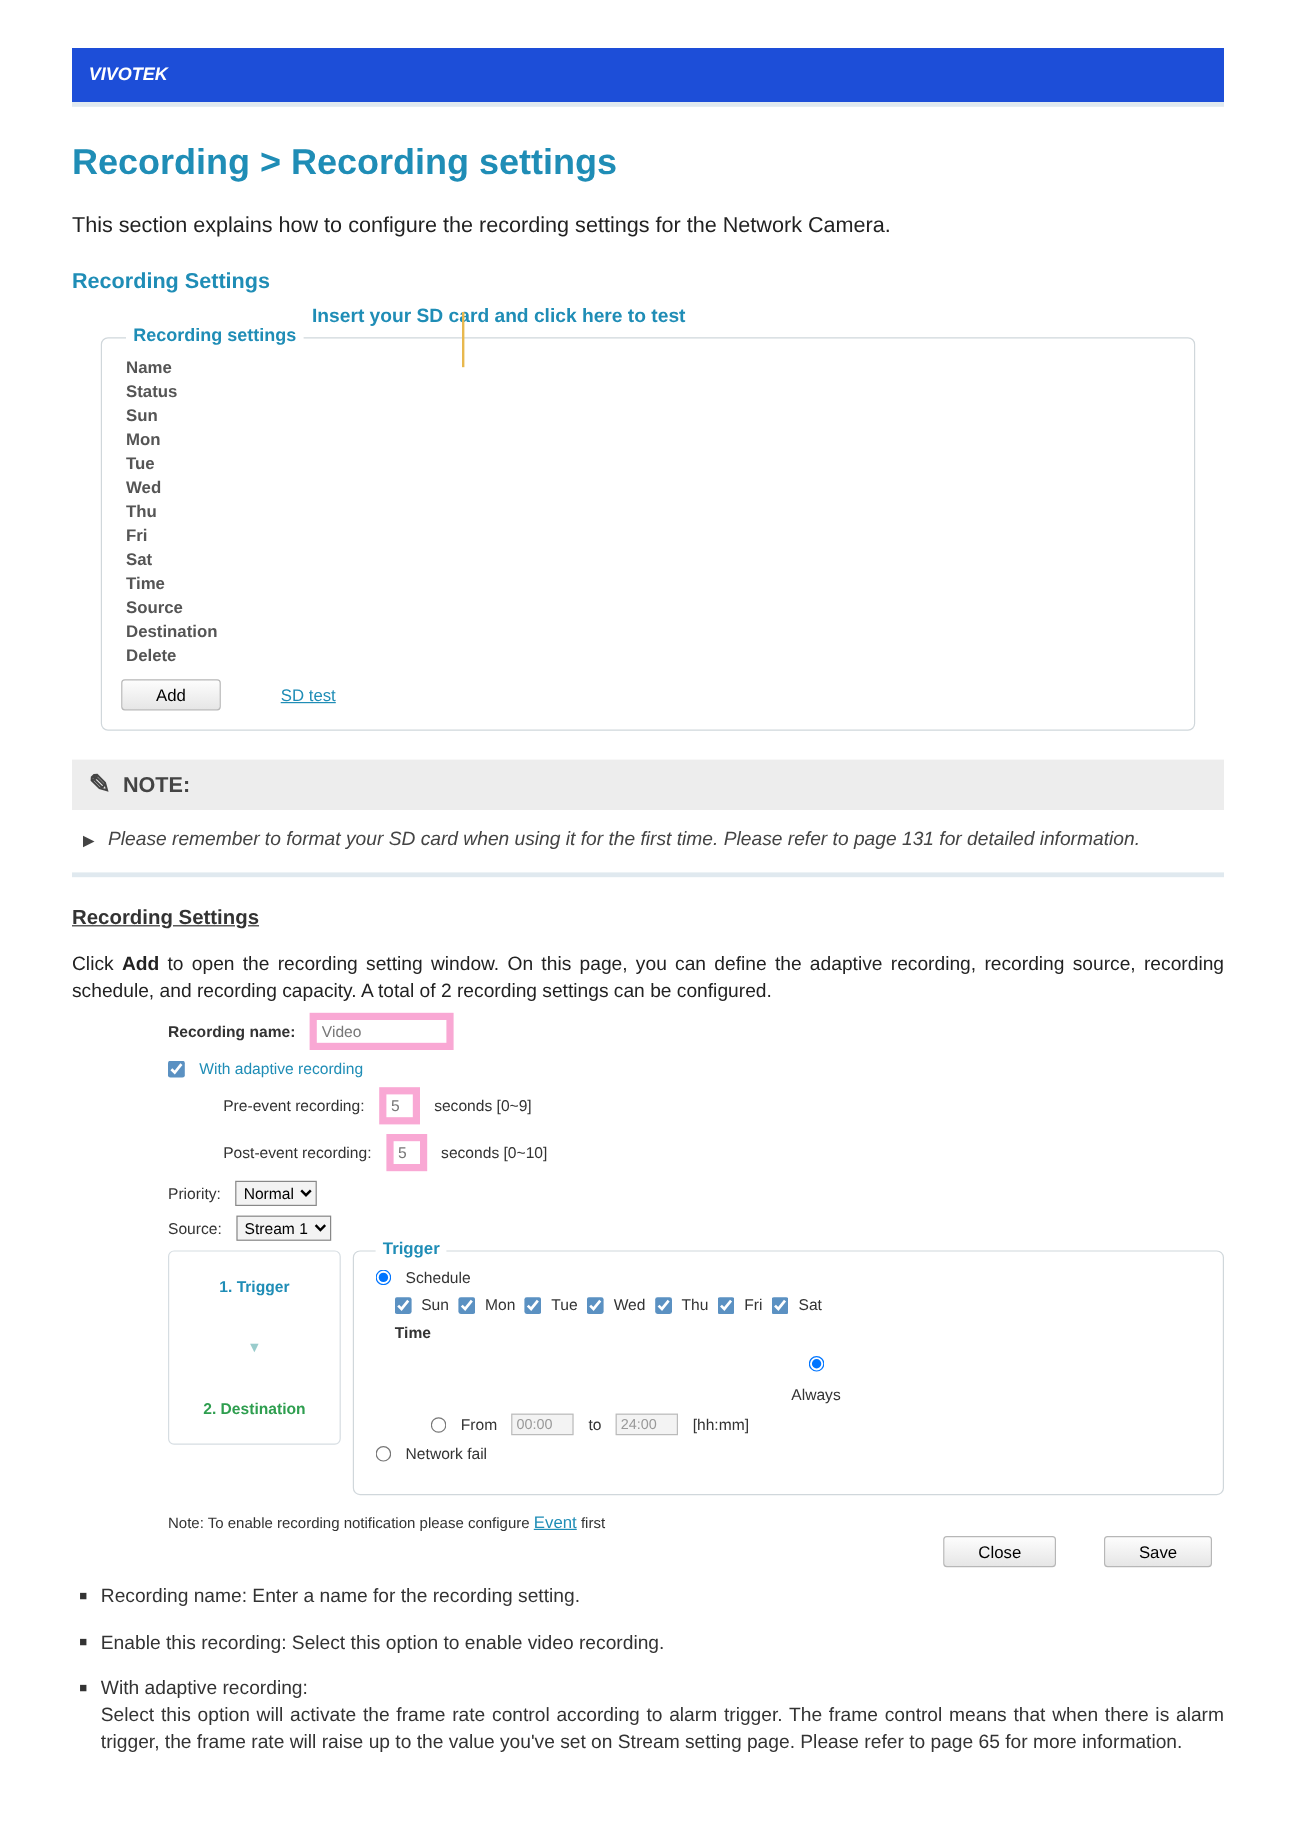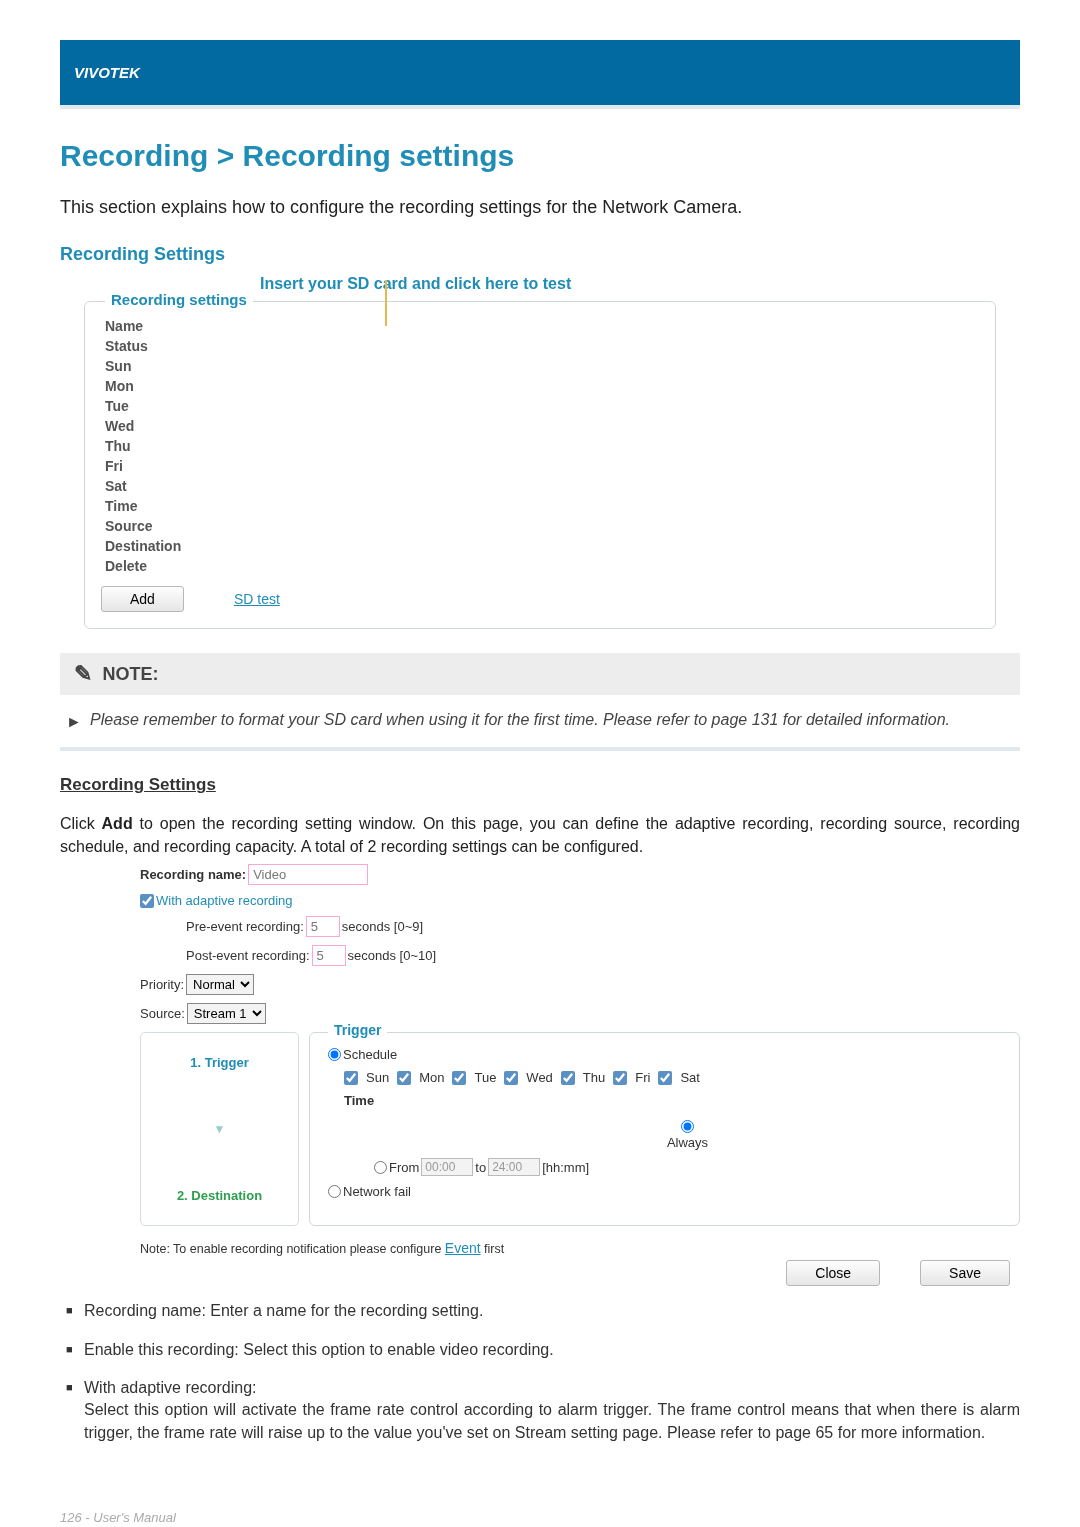--- a/index.html
+++ b/index.html
@@ -1,18 +1,18 @@
 <!DOCTYPE html>
 <html><head>
 <meta charset="utf-8">
 <style>
   * { box-sizing: border-box; margin: 0; padding: 0; }
   body { font-family: Arial, Helvetica, sans-serif; background: #fff; color: #333; width: 1080px; }
   .page { padding: 40px 60px 20px 60px; }
-  .header-bar { background: #0369a1; color: #fff; font-style: italic; font-weight: bold; padding: 24px 14px; font-size: 15px; }
+  .header-bar { background: #1d4ed8; color: #fff; font-style: italic; font-weight: bold; padding: 14px 14px; font-size: 15px; }
   .underbar { height: 4px; background: #e0e9ef; margin-bottom: 30px; }
   h1.title { color: #1f8db6; font-size: 30px; font-weight: bold; margin-bottom: 24px; }
   .intro { font-size: 18px; color: #222; margin-bottom: 26px; }
   .subhead { color: #1f8db6; font-size: 18px; font-weight: bold; margin-bottom: 10px; }
   .sd-test-note { color: #1f8db6; font-weight: bold; font-size: 16px; margin-bottom: 6px; padding-left: 200px;}
   .panel1 { border: 1px solid #d0d7db; border-radius: 6px; margin: 8px 24px 24px 24px; position: relative; padding: 14px 16px 16px 16px; background: #fff; }
   .panel1-legend { position: absolute; top: -11px; left: 20px; background: #fff; color: #1f8db6; font-weight: bold; font-size: 15px; padding: 0 6px; }
   .tbl-head { display: flex; gap: 0; font-weight: bold; color: #555; font-size: 14px; margin-bottom: 10px; flex-direction: column; }
   .tbl-head > div { padding: 2px 4px; }
   .addrow { display: flex; align-items: center; gap: 50px; }
@@ -20,29 +20,29 @@
   a.link { color: #1f8db6; text-decoration: underline; font-size:14px; }
   .callout-line { position: absolute; border-left: 2px solid #e8b84e; height: 46px; left: 300px; top: -22px; }
   .note-bar { background: #ededed; padding: 8px 14px; display:flex; align-items:center; gap:10px; font-size: 18px; font-weight: bold; color:#444; margin: 20px 0 14px 0;}
   .pencil { font-size: 22px; }
   .note-text { font-style: italic; color: #444; font-size: 16px; padding: 0 6px 6px 30px; position: relative; line-height:1.4;}
   .note-text::before { content:"►"; position:absolute; left:6px; top:2px; font-style:normal;}
   .hr-soft { height: 4px; background: #e0e9ef; margin: 10px 0 24px 0; }
   .sect-head { font-weight: bold; text-decoration: underline; font-size: 17px; margin-bottom: 18px; }
   .para { font-size: 16px; color:#222; text-align: justify; line-height:1.4; }
   .form-area { margin: 6px 0 0 80px; font-size: 13px; color:#333; position:relative;}
-  .row { display:flex; align-items:center; gap:2px; margin-bottom:8px; }
+  .row { display:flex; align-items:center; gap:12px; margin-bottom:8px; }
   .row label { font-size:13px; }
-  input.txt { border:1px solid #f9a8d4; padding:2px 4px; font-size:13px; width:120px; color:#777;}
+  input.txt { border:6px solid #f9a8d4; padding:2px 4px; font-size:13px; width:120px; color:#777;}
   input.sm { width:34px; text-align:left;}
   input.chk { width:14px; height:14px; accent-color:#5b91c2;}
   select.sel { border:1px solid #888; background:#f3f3f3; font-size:13px; padding:1px 2px;}
   .indent2 { padding-left: 46px; }
   .panel2wrap { display:flex; align-items:flex-start; gap:10px; margin-top:8px;}
-  .steps { width: 159px; border:1px solid #d6dde2; border-radius:5px; background:#fff; padding:22px 6px; font-size:13px; display:flex; flex-direction:column; align-items:center; gap:52px; }
+  .steps { width: 144px; border:1px solid #d6dde2; border-radius:5px; background:#fff; padding:22px 6px; font-size:13px; display:flex; flex-direction:column; align-items:center; gap:36px; }
   .steps .s1 { color:#1f8db6; font-weight:bold;}
   .steps .s2 { color:#2e9e4f; font-weight:bold;}
   .arrow-down { color:#9cc; font-size:12px;}
   .panel2 { border:1px solid #d0d7db; border-radius:6px; background:#fff; flex:1; position:relative; padding:14px 18px 18px 18px;}
   .panel2-legend { position:absolute; top:-11px; left:18px; background:#fff; color:#1f8db6; font-weight:bold; padding:0 6px; font-size:14px;}
   .radio { width:13px; height:13px; }
   .dayline { display:flex; gap:8px; align-items:center; font-size:13px; flex-wrap:wrap; margin-left:16px;}
   .bold { font-weight:bold;}
   .subblock { margin-left:16px; margin-top:8px; }
   .timeinput { border:1px solid #bbb; background:#f3f3f3; width:52px; font-size:12px; color:#999; padding:1px 3px;}

